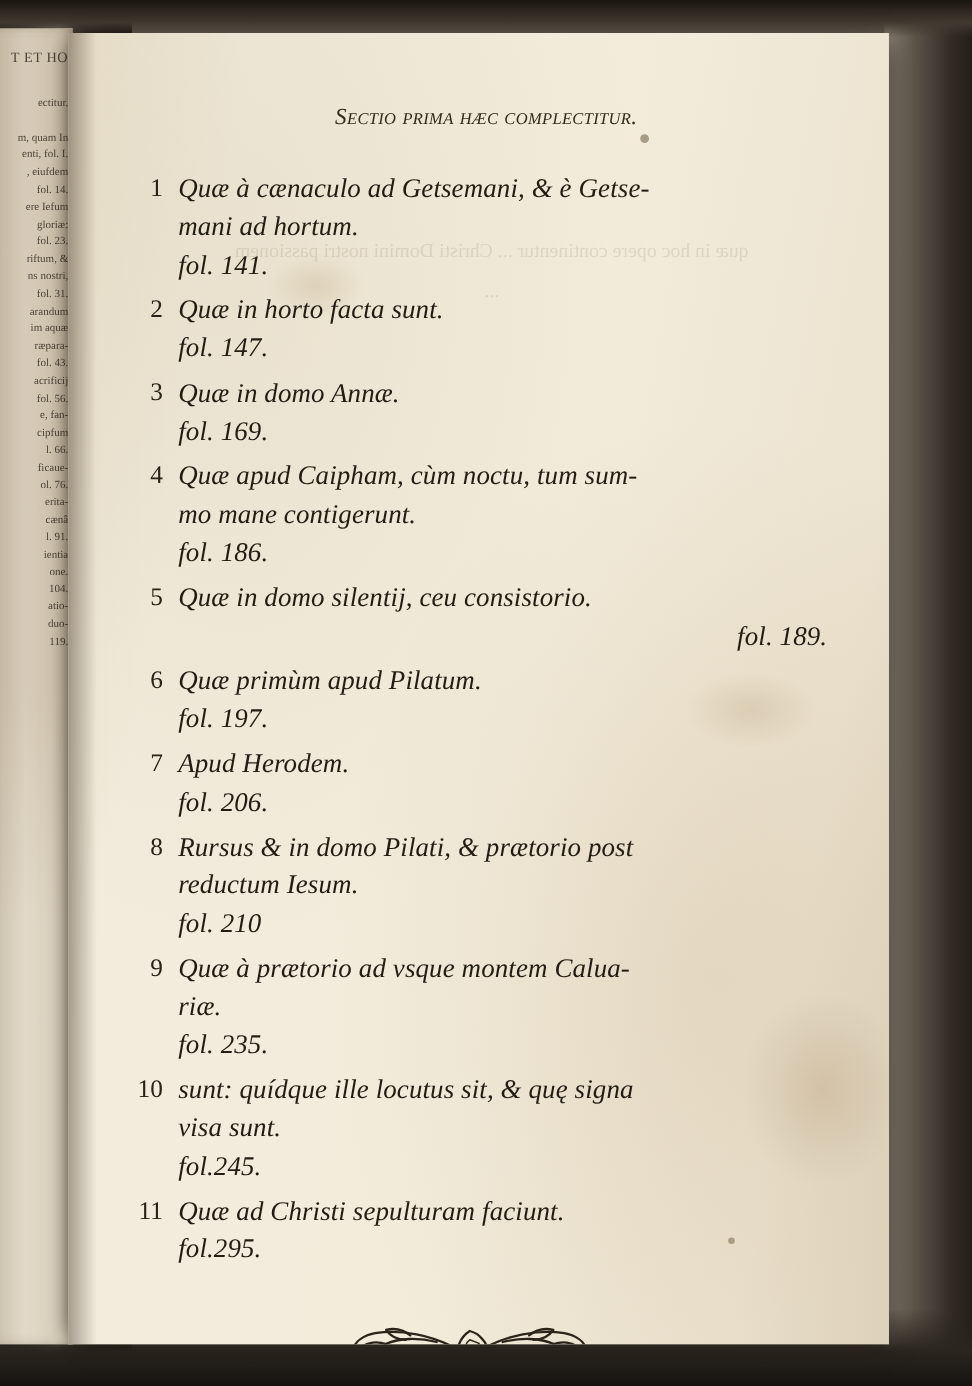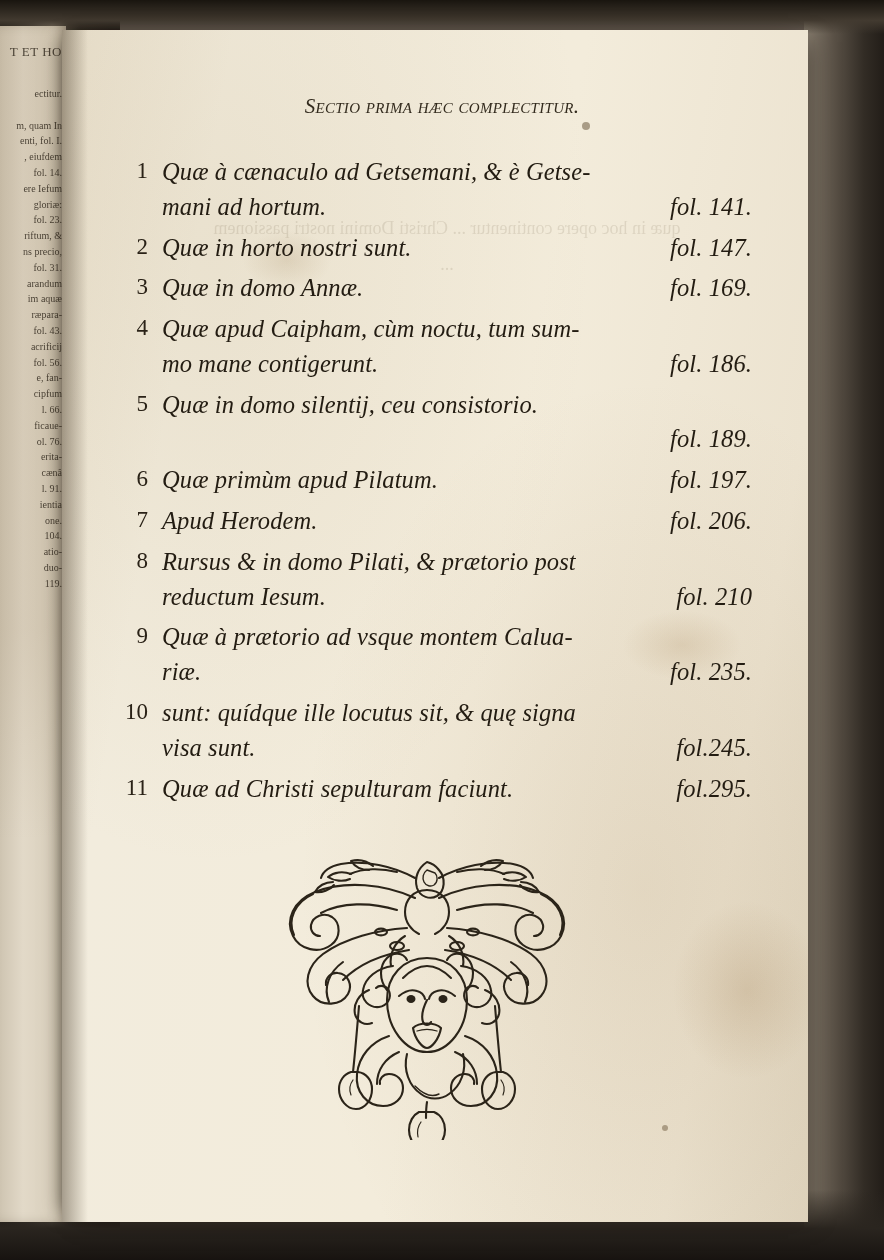--- a/index.html
+++ b/index.html
@@ -170,20 +170,21 @@
     line-height: 1.42;
     color: #231c12;
     letter-spacing: .1px;
     font-style: italic;
   }
   .entry .line { display: block; white-space: pre-wrap; }
   .entry .line.withfol {
     display: flex;
     justify-content: space-between;
     align-items: baseline;
+    flex-direction: column;
   }
   .entry .line.withfol .txt { padding-right: 10px; }
   .entry .line.folonly {
     text-align: right;
   }
   .fol { white-space: nowrap; }
 
   
   .ornament {
     margin-top: 34px;
@@ -216,21 +217,21 @@
         <div>ectitur.</div>
         <div>&nbsp;</div>
         <div>m, quam In</div>
         <div>enti, fol. I.</div>
         <div>, eiufdem</div>
         <div>fol. 14.</div>
         <div>ere Iefum</div>
         <div>gloriæ:</div>
         <div>fol. 23.</div>
         <div>riftum, &amp;</div>
-        <div>ns precio,</div>
+        <div>ns nostri,</div>
         <div>fol. 31.</div>
         <div>arandum</div>
         <div>im aquæ</div>
         <div>ræpara-</div>
         <div>fol. 43.</div>
         <div>acrificij</div>
         <div>fol. 56.</div>
         <div>e, fan-</div>
         <div>cipfum</div>
         <div>l. 66.</div>
@@ -266,21 +267,21 @@
           <li>
             <span class="num">1</span>
             <span class="entry">
               <span class="line">Quæ à cænaculo ad Getsemani, &amp; è Getse-</span>
               <span class="line withfol"><span class="txt">mani ad hortum.</span><span class="fol">fol. 141.</span></span>
             </span>
           </li>
           <li>
             <span class="num">2</span>
             <span class="entry">
-              <span class="line withfol"><span class="txt">Quæ in horto nostri sunt.</span><span class="fol">fol. 147.</span></span>
+              <span class="line withfol"><span class="txt">Quæ in horto facta sunt.</span><span class="fol">fol. 147.</span></span>
             </span>
           </li>
           <li>
             <span class="num">3</span>
             <span class="entry">
               <span class="line withfol"><span class="txt">Quæ in domo Annæ.</span><span class="fol">fol. 169.</span></span>
             </span>
           </li>
           <li>
             <span class="num">4</span>

